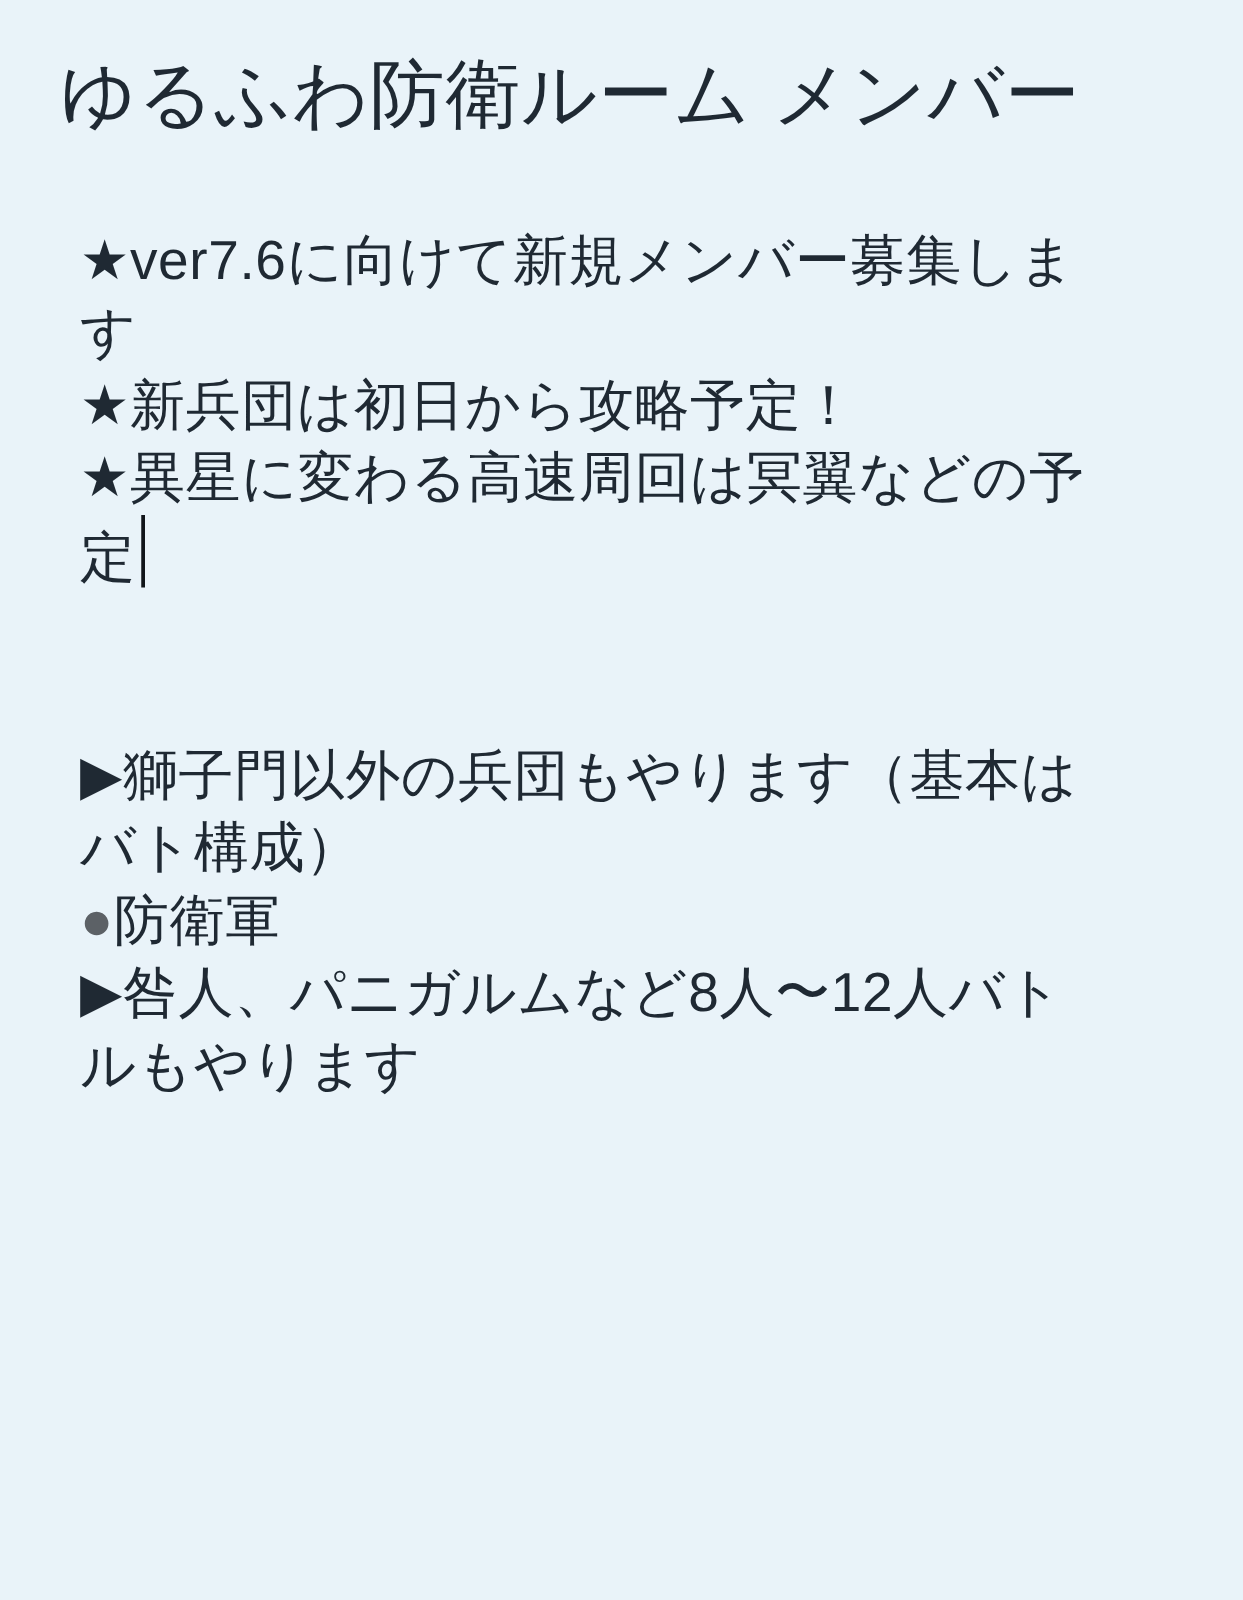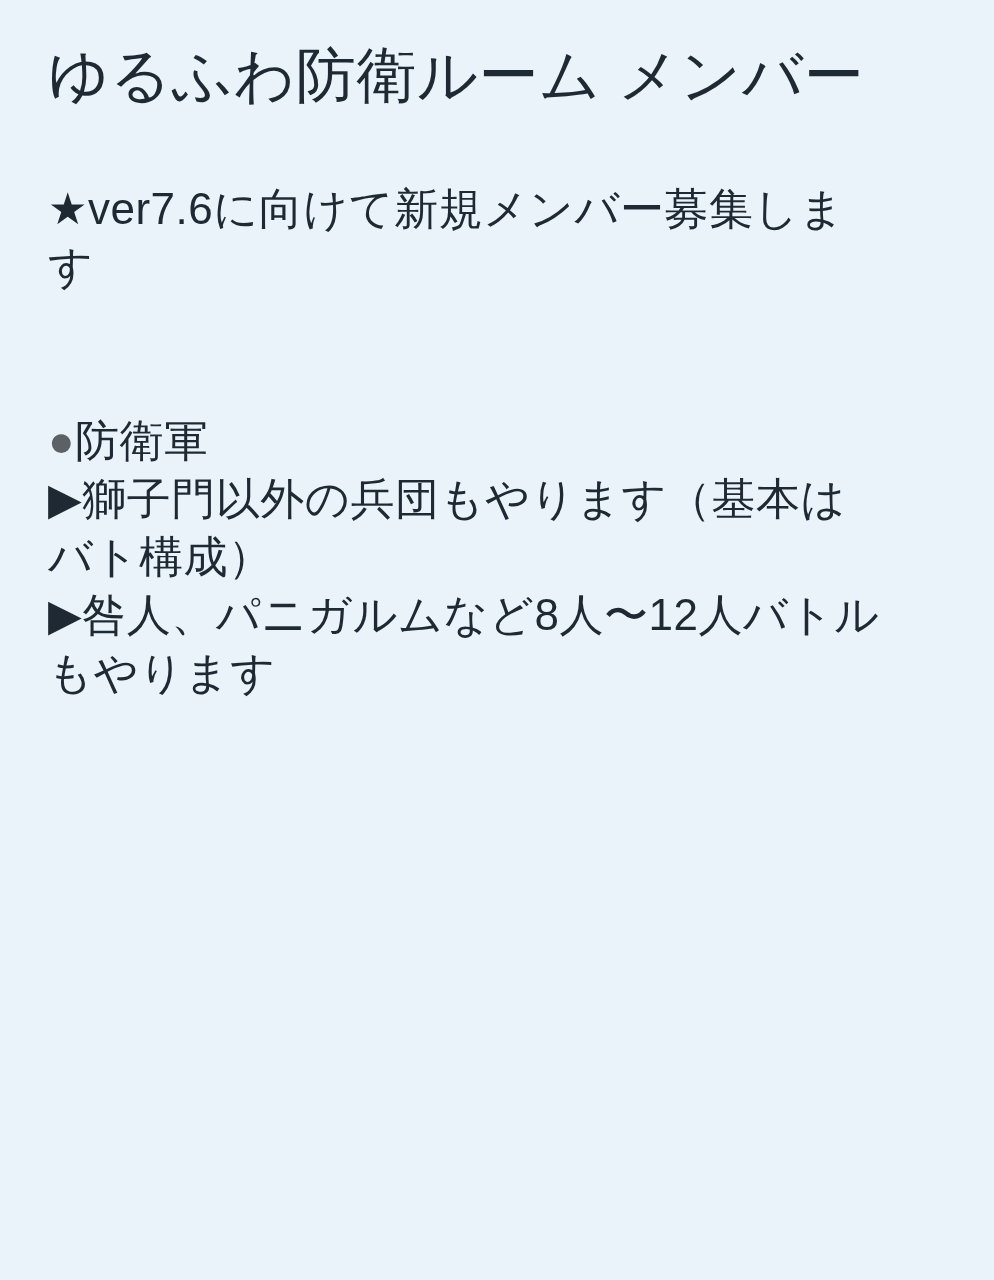--- a/index.html
+++ b/index.html
@@ -28,20 +28,21 @@
     line-height: 80px;
     letter-spacing: 0.5px;
     margin-bottom: 64px;
   }
   .title .t-line { display: block; }
   .body-text {
     font-size: 44px;
     font-weight: 400;
     line-height: 58px;
     letter-spacing: 0.5px;
+    margin-left: 16px;
   }
   .line { min-height: 58px; }
   .blank-line { min-height: 58px; }
   .bullet { color: var(--text); }
   .bullet.gray { color: var(--bullet-gray); }
   .caret {
     display: inline-block;
     width: 3px;
     height: 58px;
     background: var(--caret);
@@ -55,30 +56,32 @@
 <div class="page">
 
   <h1 class="title">
     <span class="t-line">ゆるふわ防衛ルーム メンバー</span>
   </h1>
 
   <div class="body-text">
 
     <p class="line"><span class="bullet">★</span><span>ver7.6に向けて新規メンバー募集します</span></p>
 
+    <p class="line"><span class="bullet">★</span><span>新兵団は初日から攻略予定！</span></p>
 
+    <p class="line"><span class="bullet">★</span><span>異星に変わる高速周回は冥翼などの予定</span><span class="caret"></span></p>
 
 
 
     <p class="blank-line"><span></span></p>
 
 
     <p class="blank-line"><span></span></p>
 
+    <p class="line"><span class="bullet">▶</span><span>獅子門以外の兵団もやります（基本はバト構成）</span></p>
+
     <p class="line"><span class="bullet gray">●</span><span>防衛軍</span></p>
-
-    <p class="line"><span class="bullet">▶</span><span>獅子門以外の兵団もやります（基本はバト構成）</span></p>
 
     <p class="line"><span class="bullet">▶</span><span>咎人、パニガルムなど8人〜12人バトルもやります</span></p>
 
 
   </div>
 </div>
 
 </body></html>

